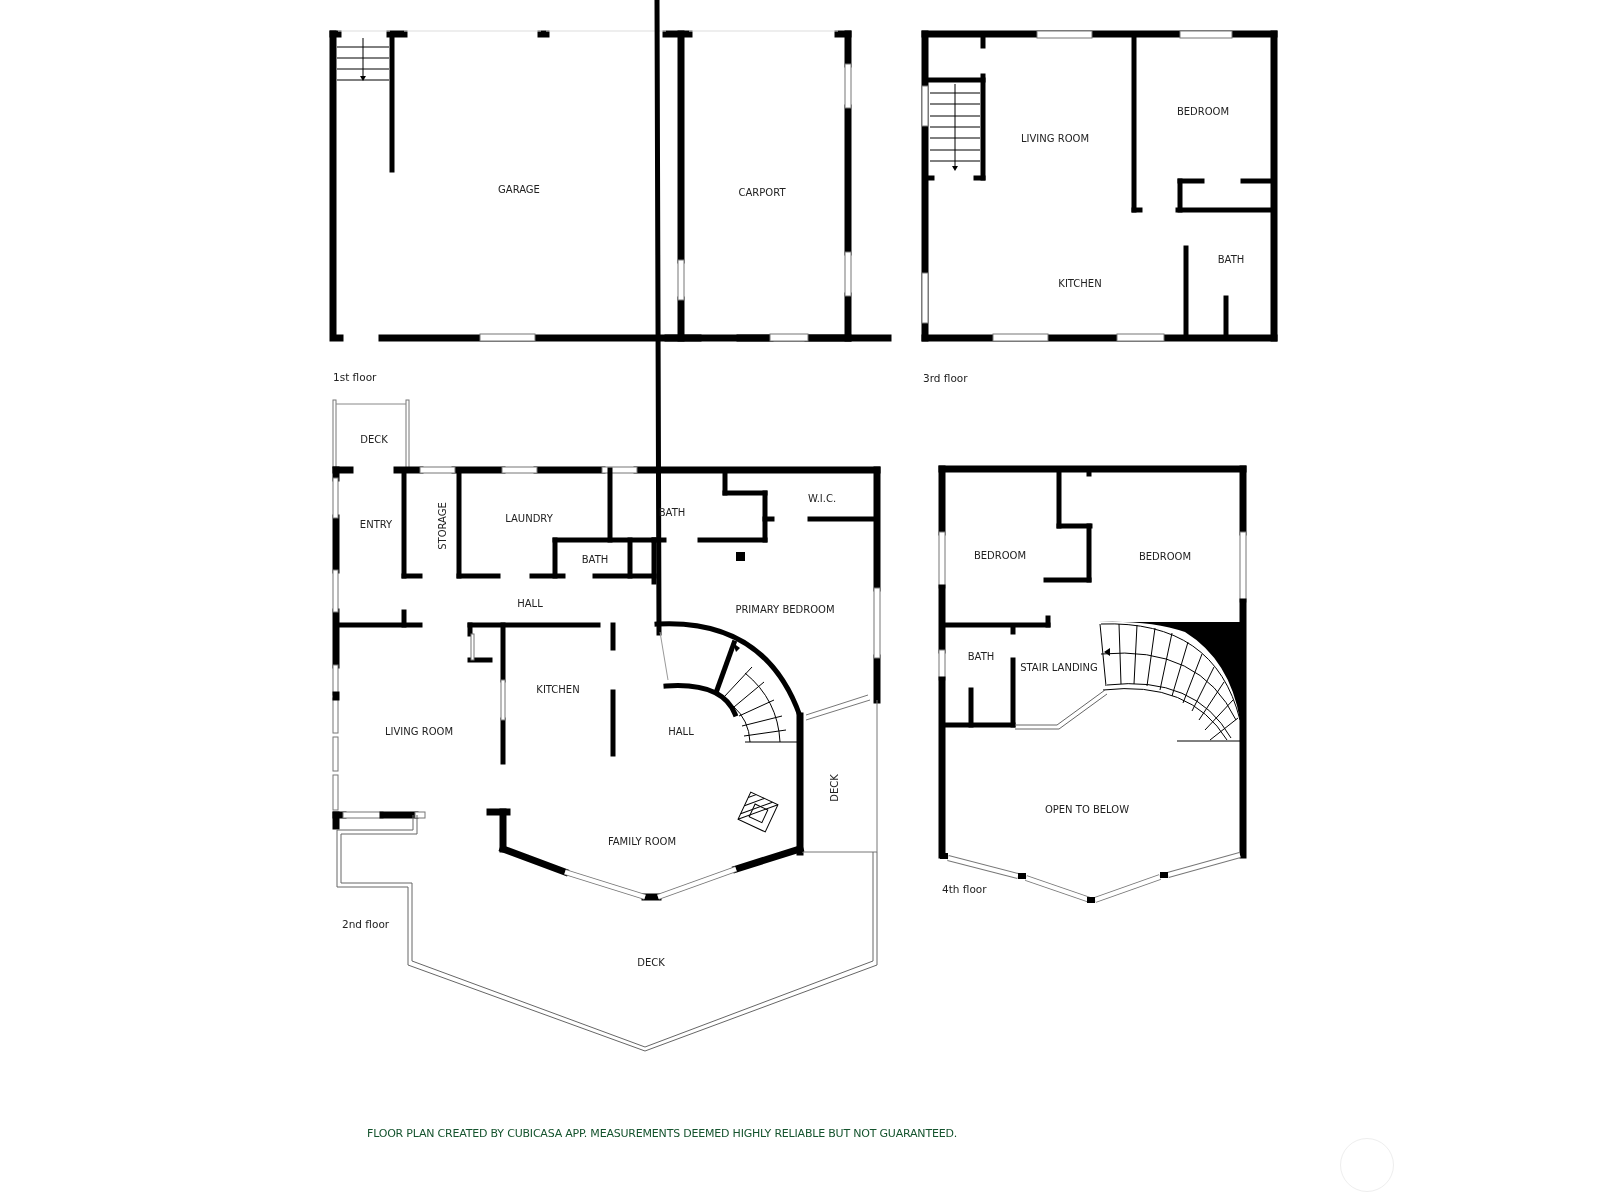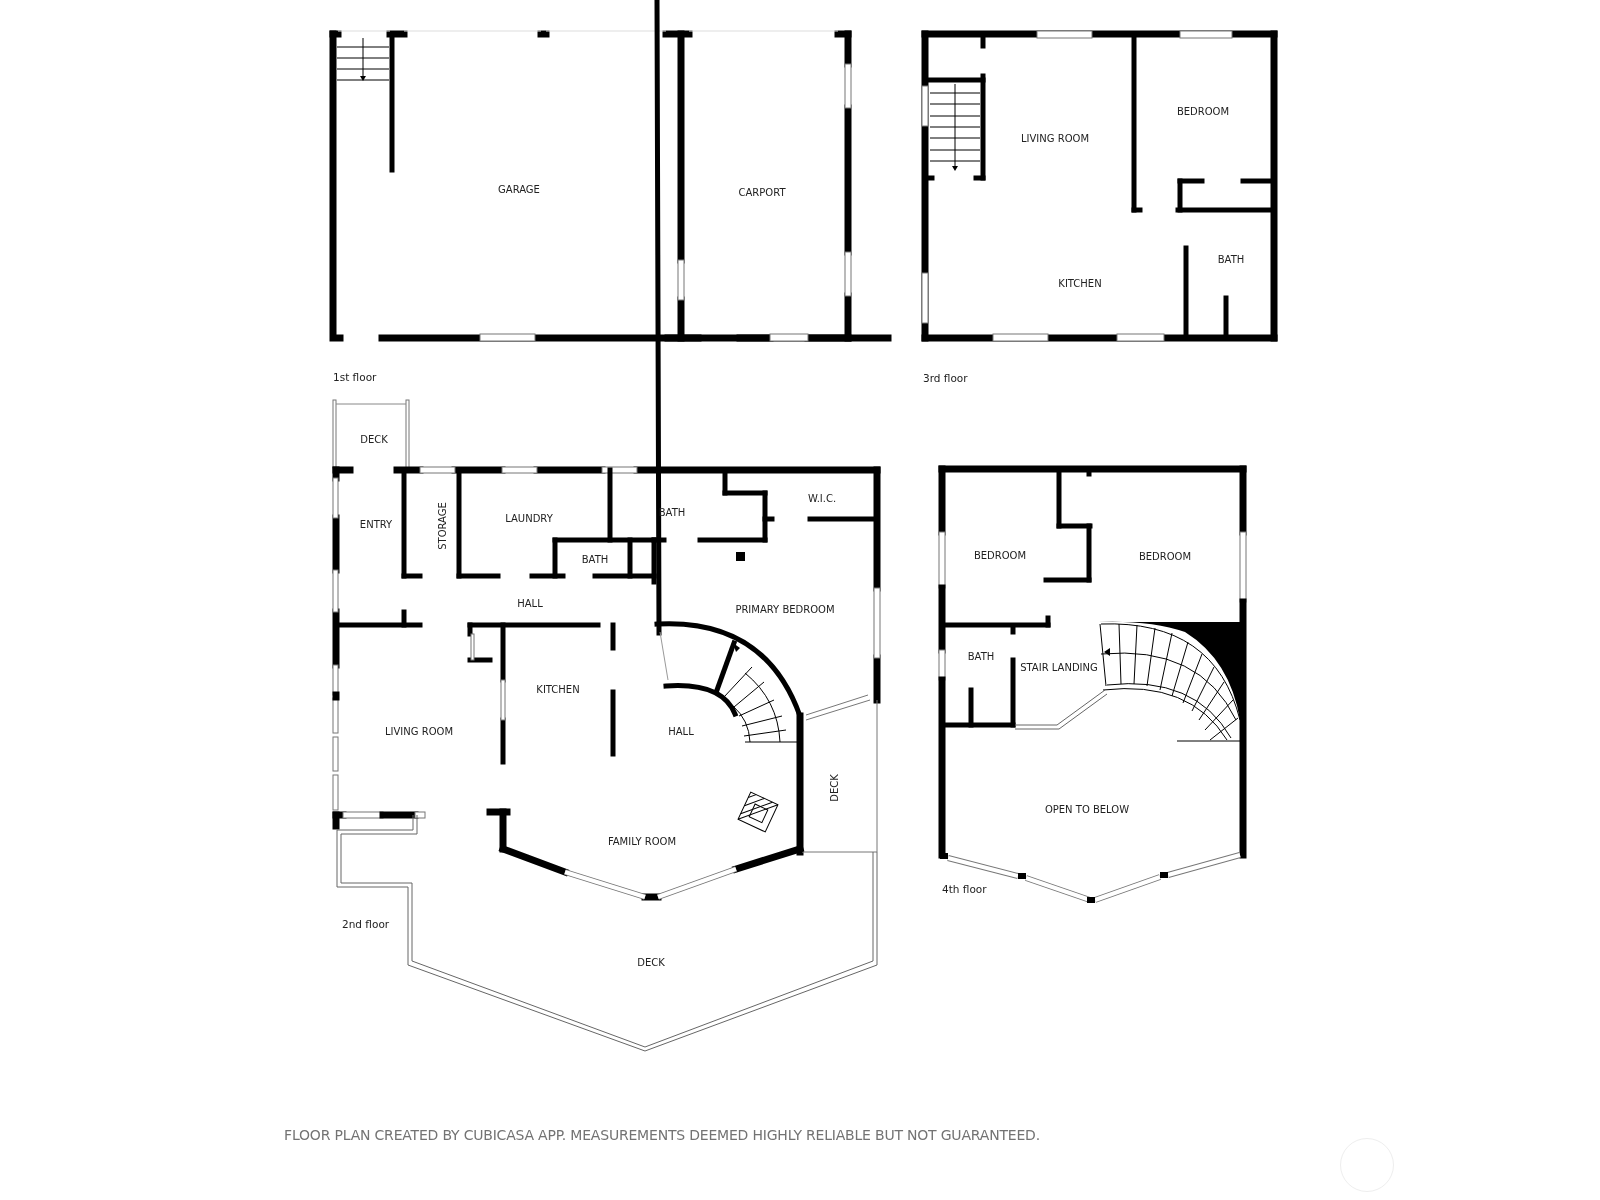--- a/index.html
+++ b/index.html
@@ -7,22 +7,22 @@
          font-family: "DejaVu Sans", "Liberation Sans", sans-serif; }
   #plan { position: absolute; left: 0; top: 0; width: 1600px; height: 1200px; }
   .lbl { font-family: "DejaVu Sans", "Liberation Sans", sans-serif; font-size: 10px; fill: #222; }
   .flr { font-family: "DejaVu Sans", "Liberation Sans", sans-serif; font-size: 10.5px; fill: #222; }
   .wall { stroke: #000; stroke-width: 7; fill: none; stroke-linecap: square; }
   .iwall { stroke: #000; stroke-width: 5; fill: none; stroke-linecap: square; }
   .thin { stroke: #000; stroke-width: 1; fill: none; }
   .win { fill: #fff; stroke: #777; stroke-width: 1; }
   .dgap { stroke: #ddd; stroke-width: 1; }
   #footer { position: absolute; left: 0; top: 1127px; width: 1356px; text-align: center;
-            font-family: "DejaVu Sans", "Liberation Sans", sans-serif; font-size: 14px;
-            color: #737373; letter-spacing: -0.2px; }
+            font-family: "DejaVu Sans", "Liberation Sans", sans-serif; font-size: 11px;
+            color: #14532d; letter-spacing: -0.2px; }
   #footer span { position: relative; left: -16px; }
   #badge { position: absolute; left: 1340px; top: 1138px; width: 52px; height: 52px;
            border: 1.5px solid #eeeeee; border-radius: 50%; }
 </style>
 </head>
 <body>
 
 <svg id="plan" viewBox="0 0 1600 1200" xmlns="http://www.w3.org/2000/svg">
 
   <g>

